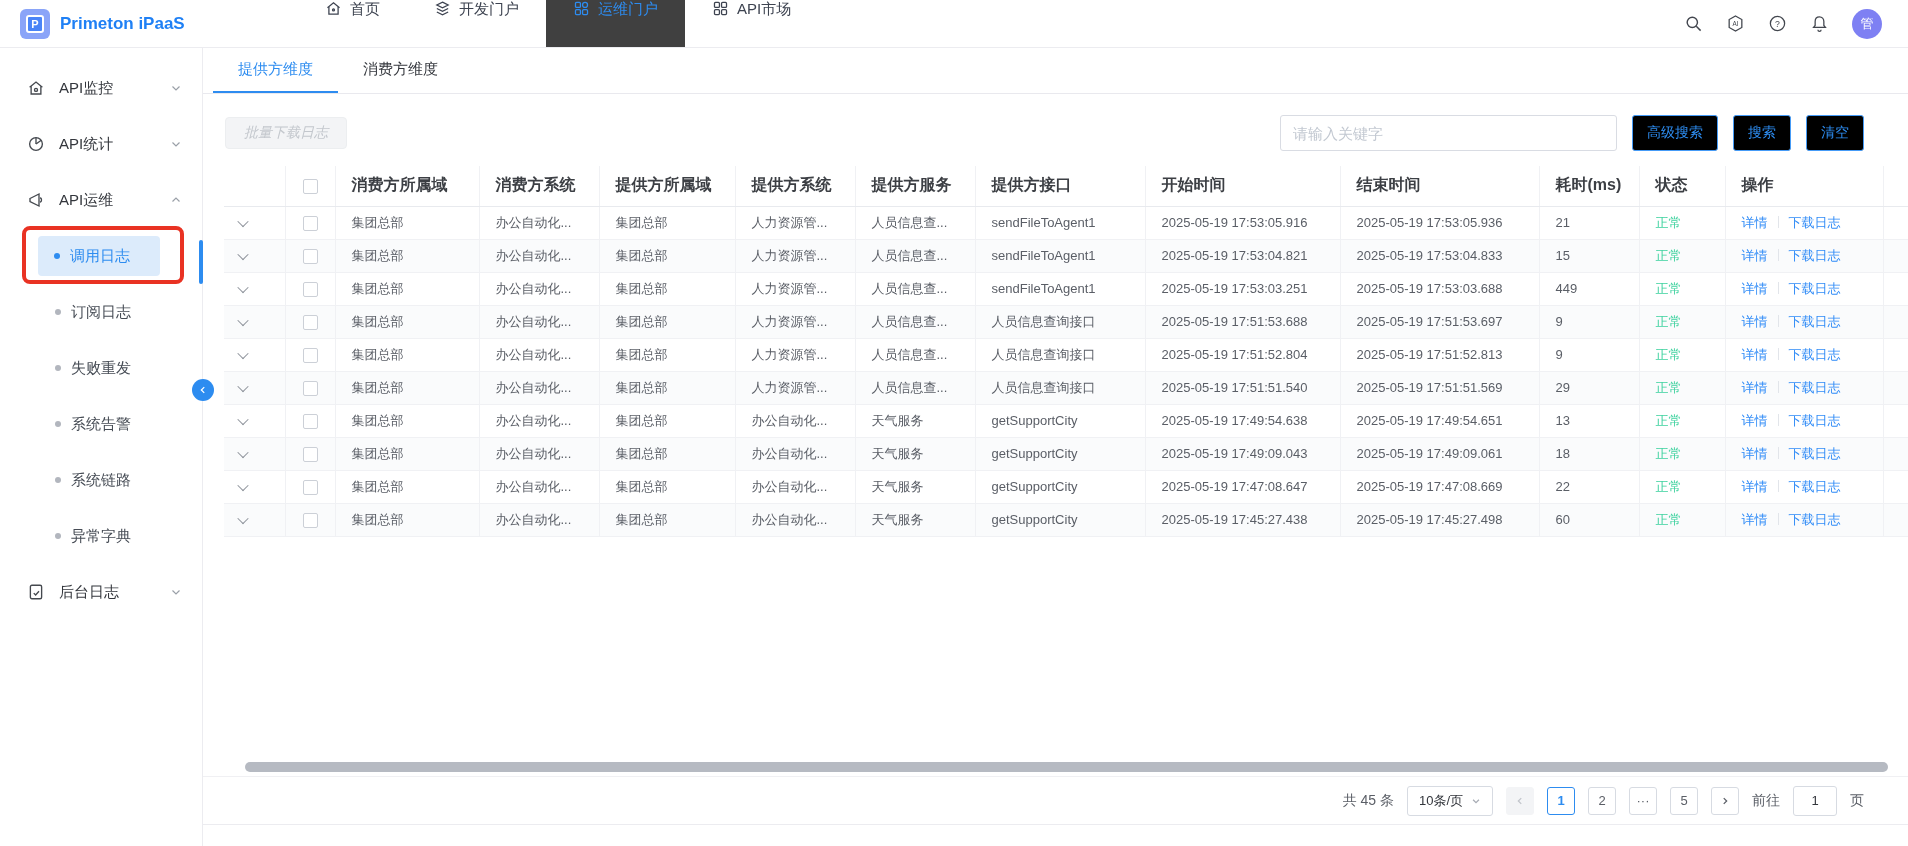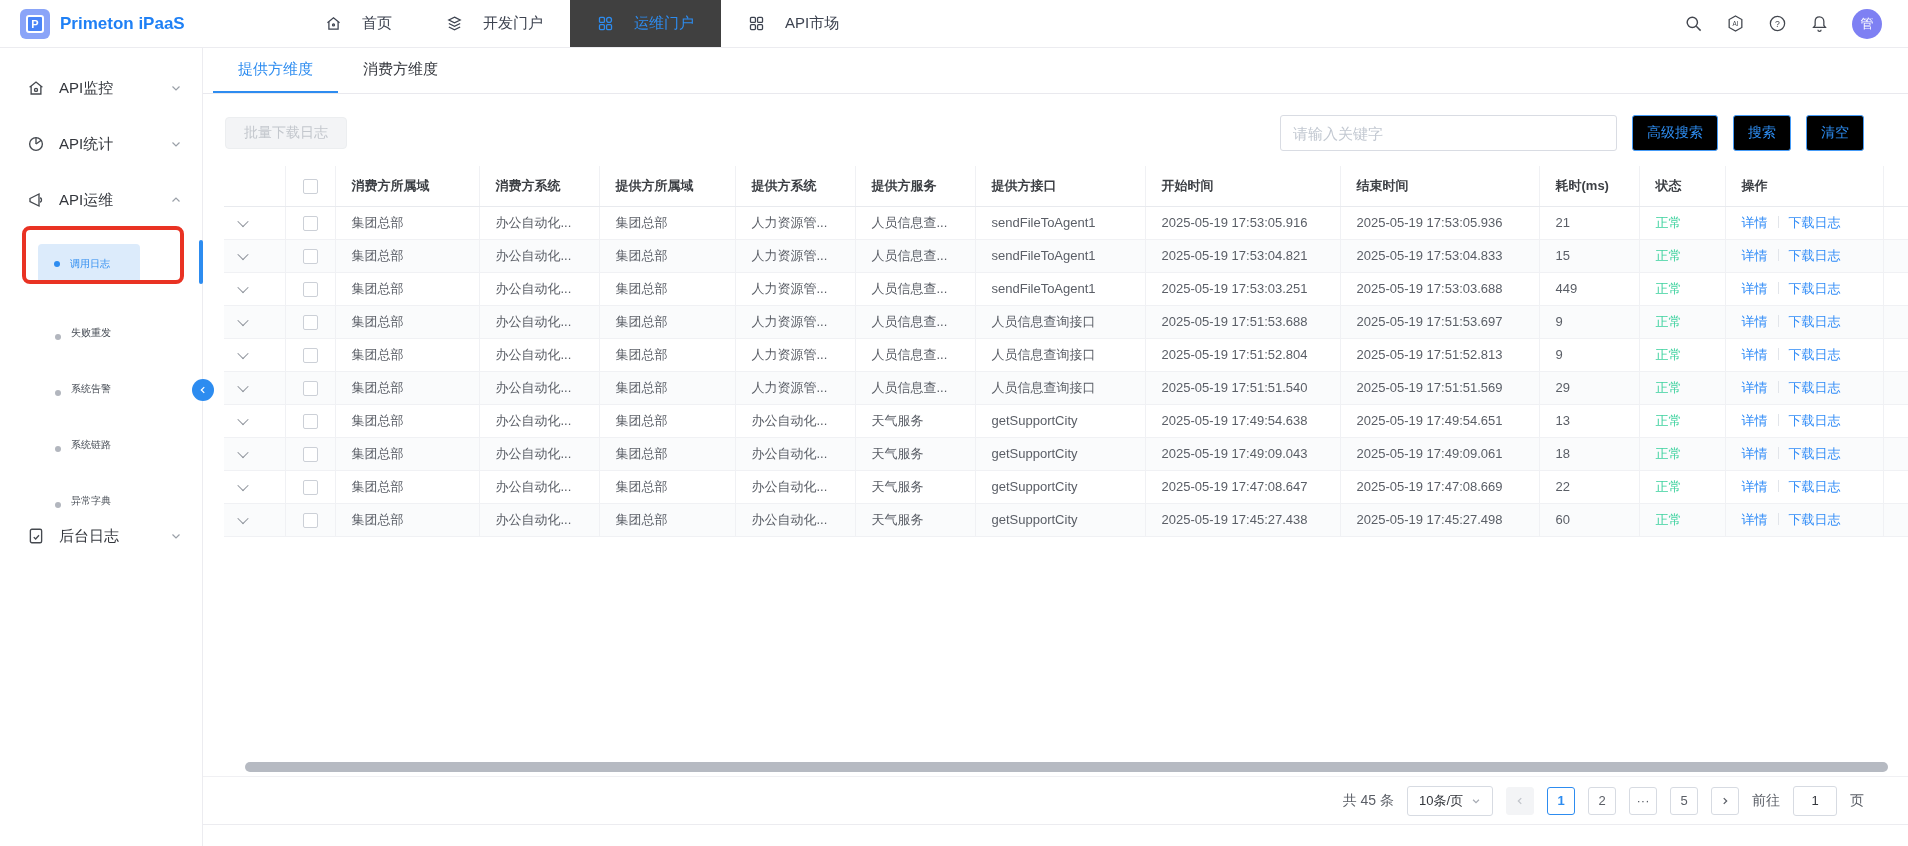--- a/index.html
+++ b/index.html
@@ -10,42 +10,42 @@
   .topbar { height:48px; display:flex; align-items:stretch; background:#fff;
     border-bottom:1px solid #ececf0; position:relative; z-index:10; }
   .logo-box { display:flex; align-items:center; gap:10px; padding:0 20px; width:218px; }
   .logo-ico { width:30px; height:30px; border-radius:6px; background:#8aa4f8;
     display:flex; align-items:center; justify-content:center; flex:none; }
   .logo-ico .inner { width:18px; height:18px; background:#4a84f7; border:2px solid #fff;
     border-radius:3px; color:#fff; font-weight:bold; font-size:11px; line-height:14px;
     text-align:center; }
   .logo-title { color:#1f80f5; font-weight:bold; font-size:17px; white-space:nowrap; }
   .nav { display:flex; align-items:stretch; margin-left:80px; }
-  .nav-item { display:flex; align-items:center; gap:20px; padding:0 27px;
+  .nav-item { display:flex; align-items:flex-start; gap:8px; padding:0 27px;
     font-size:15px; color:#3d4350; cursor:pointer; white-space:nowrap; }
   .nav-item svg { width:17px; height:17px; }
   .nav-item.active { background:#404040; color:#2d8cf0; }
   .top-icons { margin-left:auto; display:flex; align-items:center; gap:23px; padding-right:26px; }
   .tico { width:19px; height:19px; color:#42464e; cursor:pointer; }
   .avatar { width:30px; height:30px; border-radius:50%; background:#7e80f3; color:#fff;
     font-size:13px; display:flex; align-items:center; justify-content:center; cursor:pointer; }
 
   
   .shell { display:flex; height:798px; }
 
   
   .sidebar { width:203px; border-right:1px solid #ececf0; position:relative;
     padding-top:12px; flex:none; background:#fff; }
   .side-group { height:56px; display:flex; align-items:center; gap:14px;
     padding:0 20px 0 27px; font-size:15px; color:#33363c; cursor:pointer; }
   .side-group svg.gico { width:18px; height:18px; color:#45494f; flex:none; }
   .side-group .chev { margin-left:auto; width:12px; height:12px; color:#9aa0a8; }
   .chev.up { transform:rotate(180deg); }
-  .side-sub { height:56px; display:flex; align-items:flex-end; gap:10px;
-    padding-left:55px; font-size:10px; color:#464c55; cursor:pointer; }
+  .side-sub { height:56px; display:flex; align-items:center; gap:10px;
+    padding-left:55px; font-size:15px; color:#464c55; cursor:pointer; }
   .dot { width:6px; height:6px; border-radius:50%; background:#b2b6be; flex:none; }
   .side-sub.active { padding-left:0; }
   .pill { display:flex; align-items:center; gap:10px; height:40px; margin-left:38px;
     padding:0 30px 0 16px; background:#dcebfb; border-radius:4px; color:#2d8cf0; }
   .pill .dot { background:#2d8cf0; }
   .red-annot { position:absolute; left:22px; top:178px; width:162px; height:58px;
     border:4px solid #e93223; border-radius:8px; pointer-events:none; z-index:4; }
   .active-bar { position:absolute; left:199px; top:192px; width:4px; height:44px;
     background:#2d8cf0; border-radius:2px; z-index:5; }
   .collapse-btn { position:absolute; left:192px; top:331px; width:22px; height:22px;
@@ -57,34 +57,34 @@
   .content { flex:1; display:flex; flex-direction:column; position:relative; min-width:0; }
   .tabbar { height:46px; display:flex; align-items:stretch; padding-left:10px;
     border-bottom:1px solid #e9e9ee; }
   .tab { display:flex; align-items:center; padding:0 25px; font-size:15px; color:#33363c;
     cursor:pointer; border-bottom:2px solid transparent; }
   .tab.active { color:#2d8cf0; border-bottom-color:#2d8cf0; }
 
   .toolbar { margin-top:22px; height:34px; display:flex; align-items:center;
     padding:0 44px 0 22px; }
   .btn-disabled { height:32px; padding:0 18px; background:#f3f4f6; color:#c3c7cd;
-    border:1px solid #eceef0; border-radius:4px; font-size:14px; }
+    border:1px solid #eceef0; border-radius:4px; font-size:14px;font-style:italic; }
   .toolbar-right { margin-left:auto; display:flex; align-items:center; gap:15px; }
   .kw-input { width:337px; height:36px; border:1px solid #d9dce3; border-radius:3px;
     padding:0 12px; font-size:15px; color:#333; outline:none;
     font-family:"Liberation Sans","DejaVu Sans",sans-serif; }
   .kw-input::placeholder { color:#c2c8d1; }
   .btn-blue { height:36px; padding:0 14px; background:#000000; border:1px solid #459bf7;
     color:#2d8cf0; border-radius:3px; font-size:14px; cursor:pointer; white-space:nowrap;
     font-family:"Liberation Sans","DejaVu Sans",sans-serif; }
 
   
   .table-wrap { margin:16px 0 0 21px; height:608px; position:relative; overflow:hidden; }
   table.grid { width:1684px; table-layout:fixed; border-collapse:collapse; }
-  .grid th { height:40px; font-size:13px; font-weight:600; color:#3c3f44;
+  .grid th { height:40px; font-size:16px; font-weight:600; color:#3c3f44;
     text-align:left; padding:0 16px; border-bottom:1px solid #e8eaee;
     border-right:1px solid #f0f1f4; background:#fff; white-space:nowrap; }
   .grid td { height:33px; font-size:13px; color:#5a5e66; padding:0 16px;
     border-bottom:1px solid #f0f1f4; border-right:1px solid #f0f1f4;
     white-space:nowrap; overflow:hidden; }
   .grid tr.even td { background:#fafbfc; }
   .grid th:last-child, .grid td:last-child { border-right:none; }
   .c-exp { padding-left:15px !important; }
   .exp-ico { display:inline-block; width:8px; height:8px; border-right:1.6px solid #8d929a;
     border-bottom:1.6px solid #8d929a; transform:rotate(45deg) translate(-1px,-1px);
@@ -219,20 +219,24 @@
       <svg class="chev up" viewBox="0 0 24 24" fill="none" stroke="currentColor" stroke-width="2.4">
           <path d="M5 9l7 7 7-7"></path>
         </svg>
     </div>
 
     <div class="side-sub active">
       <div class="pill">
         <span class="dot"></span>
         <span>调用日志</span>
       </div>
+    </div>
+    <div class="side-sub">
+      <span class="dot"></span>
+      <span>订阅日志</span>
     </div>
     <div class="side-sub">
       <span class="dot"></span>
       <span>失败重发</span>
     </div>
     <div class="side-sub">
       <span class="dot"></span>
       <span>系统告警</span>
     </div>
     <div class="side-sub">

